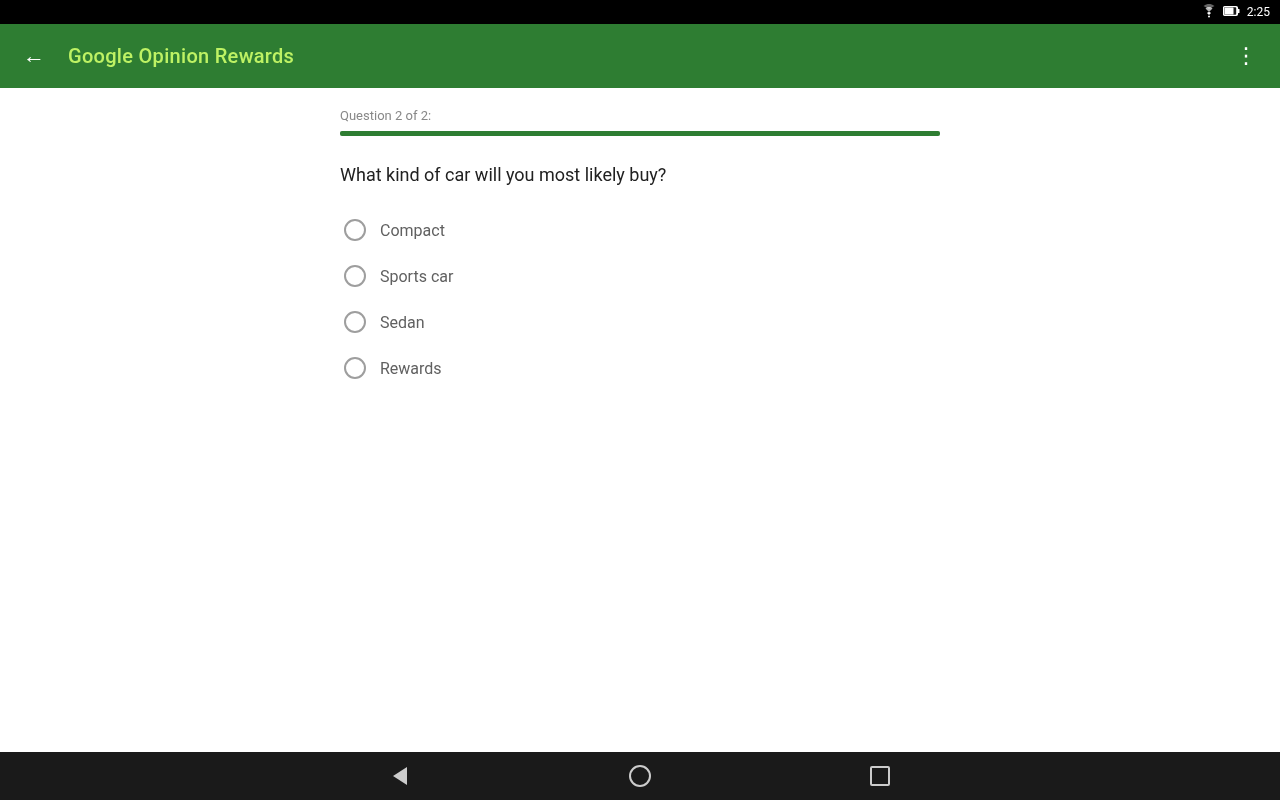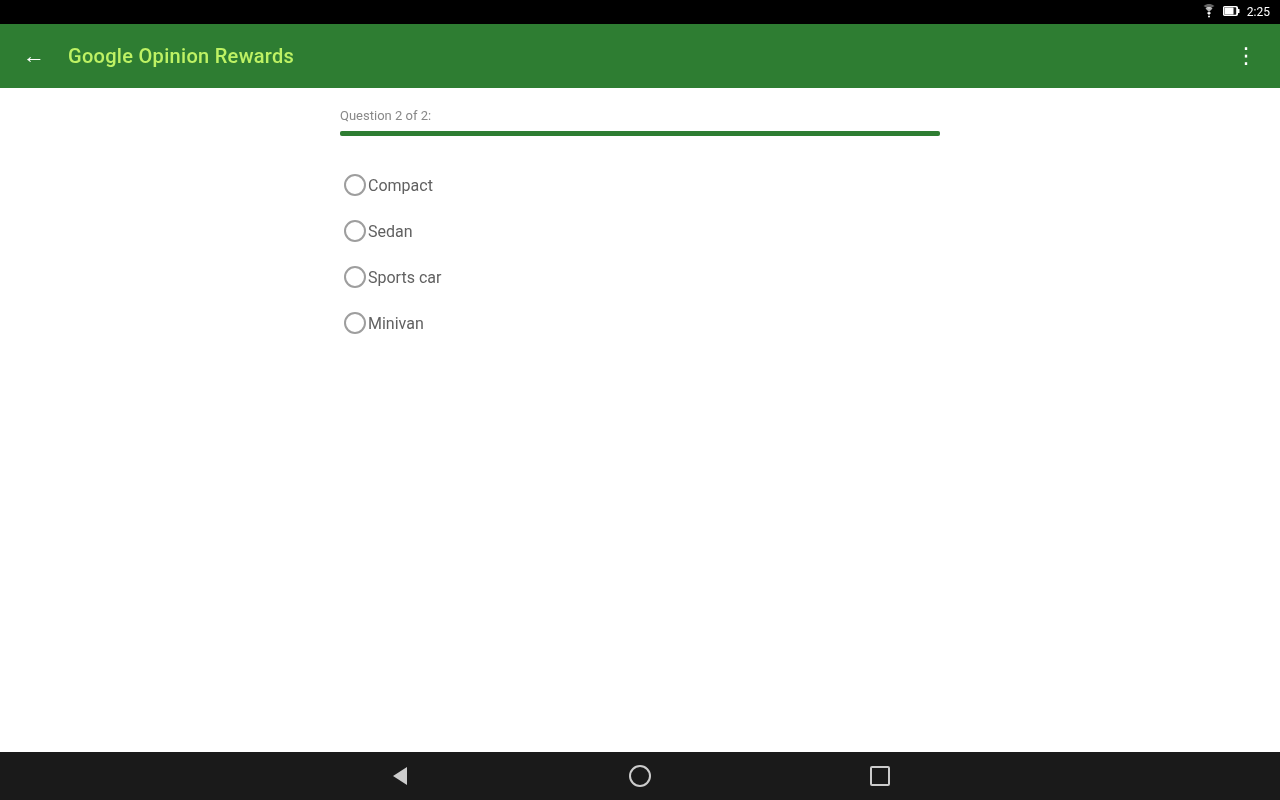--- a/index.html
+++ b/index.html
@@ -120,21 +120,21 @@
 
     .options-list {
       display: flex;
       flex-direction: column;
       gap: 4px;
     }
 
     .option-item {
       display: flex;
       align-items: center;
-      gap: 2px;
+      gap: 14px;
       padding: 10px 4px;
       cursor: pointer;
     }
     .radio-circle {
       width: 22px;
       height: 22px;
       border-radius: 50%;
       border: 2px solid #9e9e9e;
       background: #fff;
       flex-shrink: 0;
@@ -229,38 +229,39 @@
   <button class="more-btn">⋮</button>
 </div>
 
 <div class="content">
   <span class="question-counter">Question 2 of 2:</span>
 
   <div class="progress-bar-container">
     <div class="progress-bar-fill" style="width: 100%;"></div>
   </div>
 
+  <span class="question-text">What kind of car will you most likely buy?</span>
 
   <div class="options-list">
 
   <div class="option-item">
         <div class="radio-circle"></div>
         <span class="option-label">Compact</span>
       </div>
       <div class="option-item">
         <div class="radio-circle"></div>
+        <span class="option-label">Sports car</span>
+      </div>
+      <div class="option-item">
+        <div class="radio-circle"></div>
         <span class="option-label">Sedan</span>
       </div>
       <div class="option-item">
         <div class="radio-circle"></div>
-        <span class="option-label">Sports car</span>
-      </div>
-      <div class="option-item">
-        <div class="radio-circle"></div>
-        <span class="option-label">Minivan</span>
+        <span class="option-label">Rewards</span>
       </div>
     </div>
 </div>
 
 <div class="nav-bar">
   <button class="nav-btn">
     <span class="nav-back"></span>
   </button>
   <button class="nav-btn">
     <span class="nav-home"></span>

